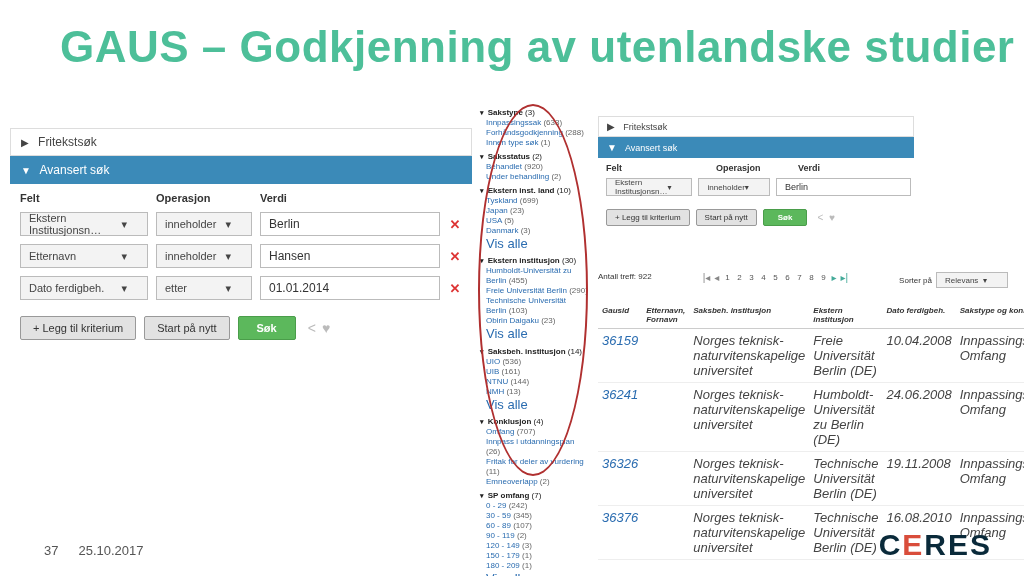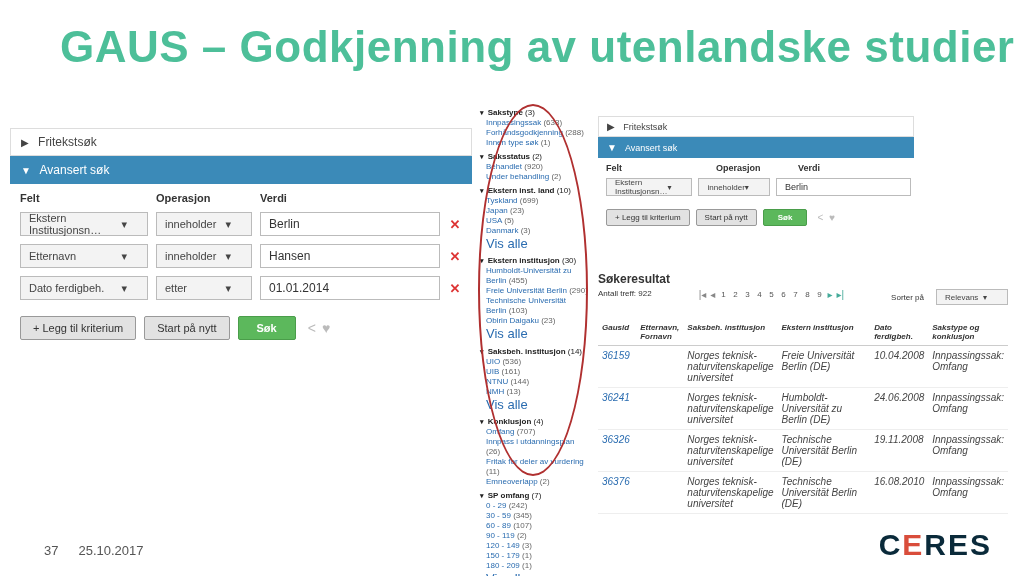--- a/index.html
+++ b/index.html
@@ -89,25 +89,25 @@
   
   .results {
     position:absolute; left:598px; top:272px; width:410px; font-size:8px; color:#333;
   }
   .results-title { font-weight:bold; font-size:12px; margin-bottom:3px; }
   .results-meta { display:flex; align-items:flex-start; justify-content:space-between; margin-bottom:14px; }
   .pager { display:flex; gap:4px; align-items:center; font-size:8px; color:#555; margin:0 auto; }
   .pager .pg-arrow { color:#888; font-size:10px; }
   .pager .pg-arrow.active { color:#4a9; }
   .pager span.num { min-width:8px; text-align:center; }
-  .sort-row { display:flex; align-items:center; gap:12px; font-size:8px; }
+  .sort-row { display:flex; align-items:center; gap:4px; font-size:8px; }
   .sort-row .select-box { height:16px; font-size:8px; width:72px; }
   table.res { width:100%; border-collapse:collapse;font-style:italic; }
   table.res th { text-align:left; font-size:8px; font-weight:bold; border-bottom:1px solid #ccc; padding:4px 4px; color:#333; vertical-align:top; }
-  table.res td { font-size:10px; border-bottom:1px solid #eee; padding:4px 4px; vertical-align:top; color:#444; }
+  table.res td { font-size:13px; border-bottom:1px solid #eee; padding:4px 4px; vertical-align:top; color:#444; }
   table.res td.link { color:#2a6cb0; }
   table.res th.c1, table.res td.c1 { width:40px; }
   table.res th.c2, table.res td.c2 { width:42px; }
   table.res th.c3, table.res td.c3 { width:90px; }
   table.res th.c4, table.res td.c4 { width:118px; }
   table.res th.c5, table.res td.c5 { width:54px; }
   table.res th.c6, table.res td.c6 { width:66px; }
 
   
   .footer {
@@ -275,21 +275,20 @@
     <button class="btn">Start på nytt</button>
     <button class="btn primary">Søk</button>
     <div class="btn-icons">
       <span>&lt;</span>
       <span>♥</span>
     </div>
   </div>
 </div>
 
 <div class="results">
-  <div class="results-title">Søkeresultat</div>
   <div class="results-meta">
     <div>
       <span>Antall treff:</span>
       <span>922</span>
     </div>
     <div class="pager" id="pager">
         <span class="pg-arrow">|◂</span>
         <span class="pg-arrow">◂</span>
         <span class="num">1</span>
         <span class="num">2</span>

